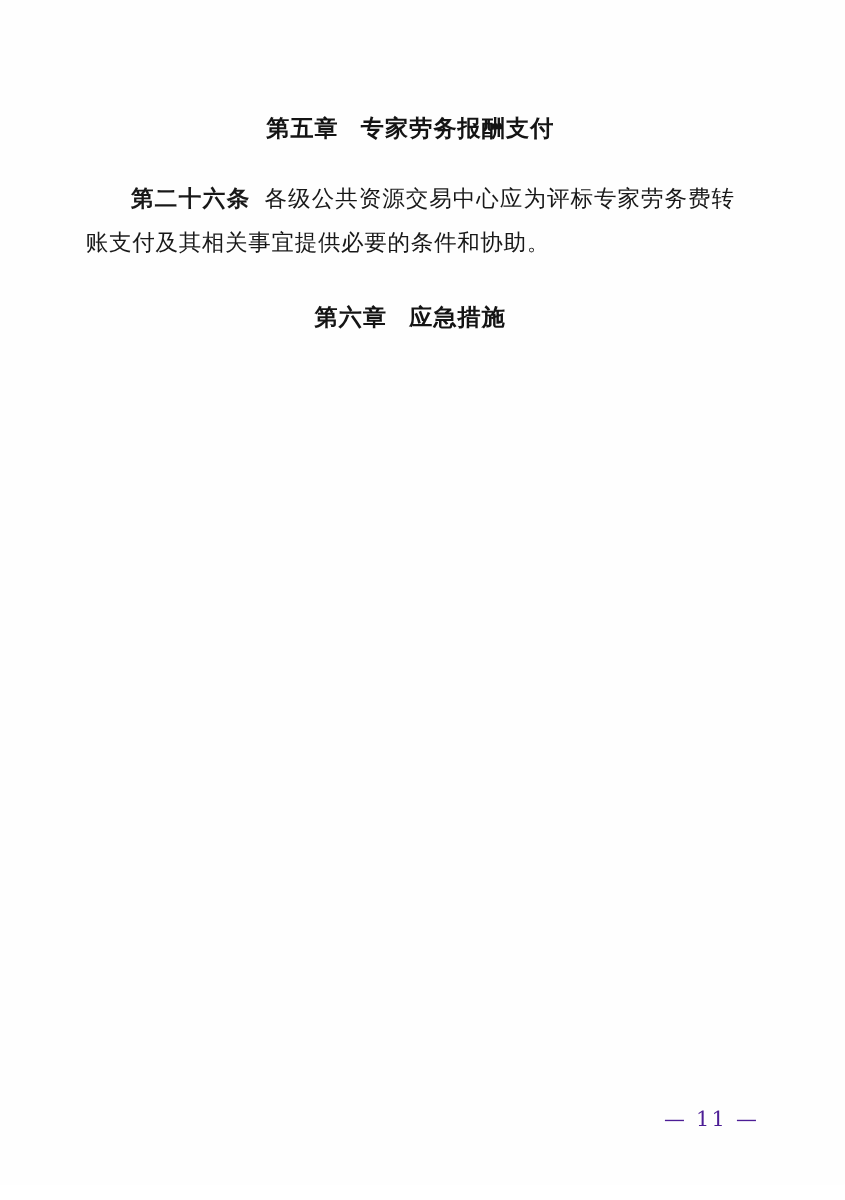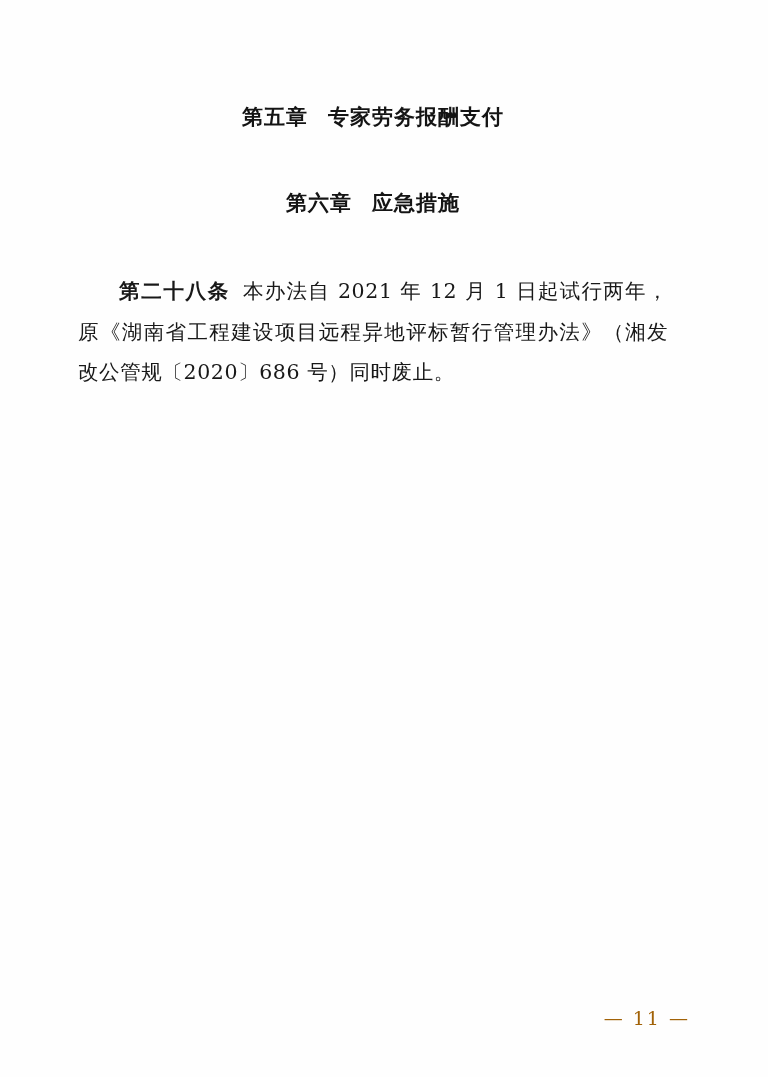--- a/index.html
+++ b/index.html
@@ -55,43 +55,43 @@
   }
   .block-gap-lg {
     height: 26px;
   }
   .page-number {
     position: absolute;
     right: 78px;
     bottom: 48px;
     font-size: 19px;
     letter-spacing: 2px;
-    color: #a16207;
+    color: #4c1d95;
   }
 </style>
 </head>
 <body>
 
 <div class="page">
 
   <h2 class="chapter-heading">
     <span>第五章</span><span class="gap"></span><span>专家劳务报酬支付</span>
   </h2>
 
 
+  <p class="body-text">
+    <span class="art-no">第二十六条</span><span class="spacer"></span><span>各级公共资源交易中心应为评标专家劳务费转账支付及其相关事宜提供必要的条件和协助。</span>
+  </p>
 
   <div class="block-gap-lg"></div>
 
   <h2 class="chapter-heading">
     <span>第六章</span><span class="gap"></span><span>应急措施</span>
   </h2>
 
 
   <div class="block-gap-lg"></div>
 
 
-  <p class="body-text">
-    <span class="art-no">第二十八条</span><span class="spacer"></span><span>本办法自 2021 年 12 月 1 日起试行两年，原《湖南省工程建设项目远程异地评标暂行管理办法》（湘发改公管规〔2020〕686 号）同时废止。</span>
-  </p>
 
   <div class="page-number">— 11 —</div>
 
 </div>
 
 </body></html>

